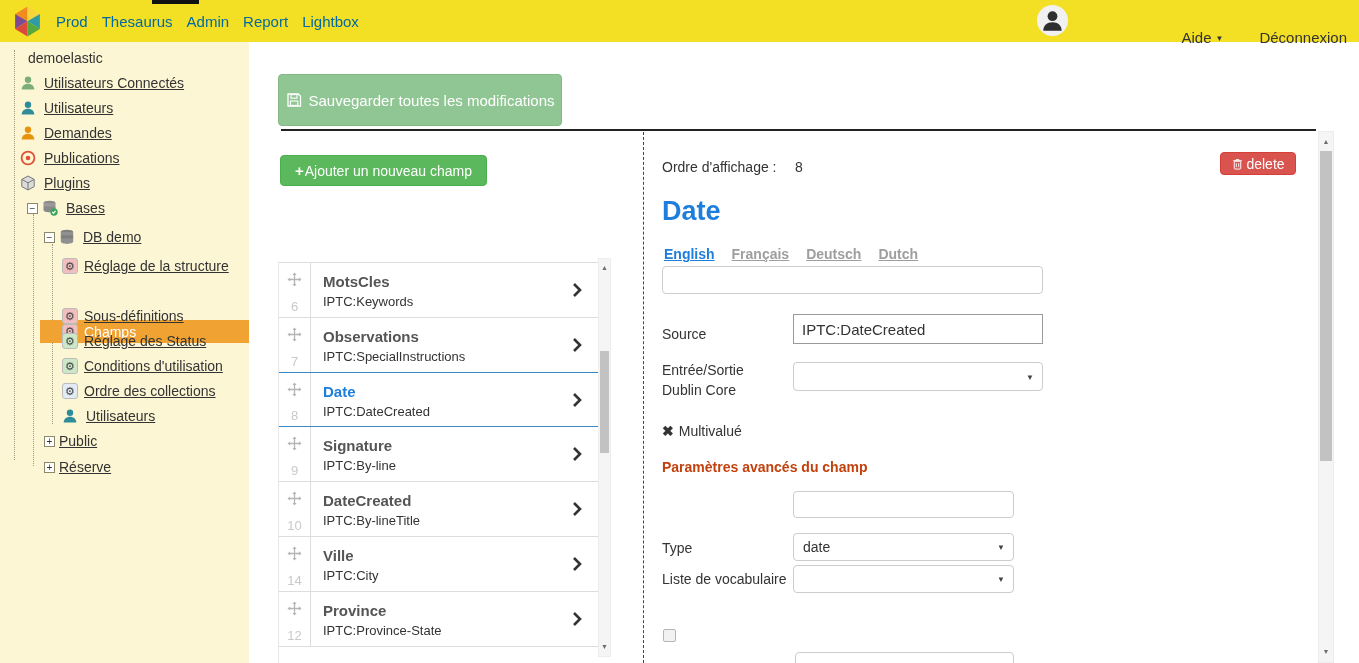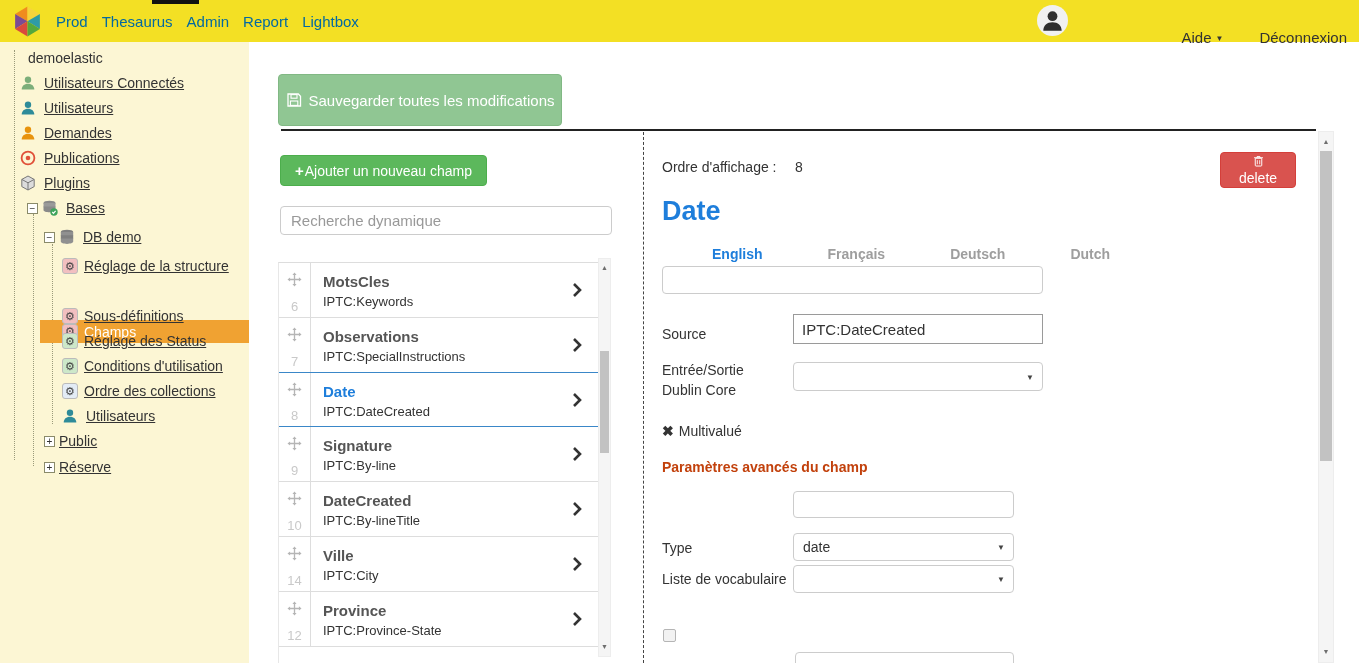--- a/index.html
+++ b/index.html
@@ -61,24 +61,24 @@
   .sb-arrow { position:absolute; left:0; width:100%; text-align:center; color:#6e6e6e; font-size:7px; line-height:14px; cursor:pointer; }
   .sb-list { left:598px; top:258px; width:13px; height:399px; }
   .sb-list .sb-thumb { width:9px; top:92px; height:102px; }
   .sb-main { left:1318px; top:131px; width:16px; height:532px; }
   .sb-main .sb-thumb { width:12px; top:19px; height:310px; }
 
   
   .d-label { position:absolute; font-size:14px; color:#333; }
   .order-label { left:662px; top:159px; }
   .order-value { left:795px; top:159px; }
-  .delete-btn { position:absolute; left:1220px; top:152px; width:76px; height:36px; background:#D9534F; border:1px solid #D43F3A; border-radius:4px; color:#fff; font-size:14px; display:flex; align-items:center; justify-content:center; gap:2px; cursor:pointer;flex-direction:column; }
+  .delete-btn { position:absolute; left:1220px; top:152px; width:76px; height:23px; background:#D9534F; border:1px solid #D43F3A; border-radius:4px; color:#fff; font-size:14px; display:flex; align-items:center; justify-content:center; gap:2px; cursor:pointer; }
   .d-title { position:absolute; left:662px; top:196px; font-size:27px; font-weight:bold; color:#1E7EDB; }
   .d-tabs { position:absolute; left:664px; top:246px; display:flex; gap:17px; font-size:14px; font-weight:bold; }
-  .d-tabs a { color:#9E9E9E; cursor:pointer;margin-left:48px; }
+  .d-tabs a { color:#9E9E9E; text-decoration:underline; cursor:pointer; }
   .d-tabs a.active { color:#1E7EDB; }
   .inp { position:absolute; border:1px solid #ccc; border-radius:4px; font-size:15px; color:#333; padding:0 8px; font-family:"Liberation Sans",sans-serif; background:#fff; }
   .inp-name { left:662px; top:266px; width:381px; height:28px; }
   .inp-source { left:793px; top:314px; width:250px; height:30px; border:1px solid #9a9a9a; border-radius:0; font-size:15px; }
   .sel { position:absolute; border:1px solid #ccc; border-radius:4px; background:#fff; cursor:pointer; }
   .sel .sel-val { position:absolute; left:9px; top:5px; font-size:14px; color:#333; }
   .sel .sel-caret { position:absolute; right:8px; top:50%; transform:translateY(-50%); font-size:8px; color:#444; }
   .sel-dublin { left:793px; top:362px; width:250px; height:29px; }
   .sel-type { left:793px; top:533px; width:221px; height:28px; }
   .sel-vocab { left:793px; top:565px; width:221px; height:28px; }
@@ -266,21 +266,20 @@
     <span>Sauvegarder toutes les modifications</span>
   </div>
 
   <div class="hr-top"></div>
   <div class="vdash"></div>
 
   <div class="add-btn">
     <span class="plus">+</span>
     <span>Ajouter un nouveau champ</span>
   </div>
-  <input class="search-input" type="text" placeholder="Recherche dynamique" style="">
 
   <div class="field-list">
 
     <div class="field-row">
       <div class="handle-cell">
         <svg class="move-ico" width="15" height="15" viewBox="0 0 16 16">
             <path d="M8 0.5l2.2 2.8H5.8zM8 15.5l-2.2-2.8h4.4zM0.5 8l2.8-2.2v4.4zM15.5 8l-2.8 2.2V5.6z" fill="#B5B5B5"></path>
             <path d="M8 3v10M3 8h10" stroke="#B5B5B5" stroke-width="1.4"></path>
           </svg>
         <div class="row-num">6</div>

